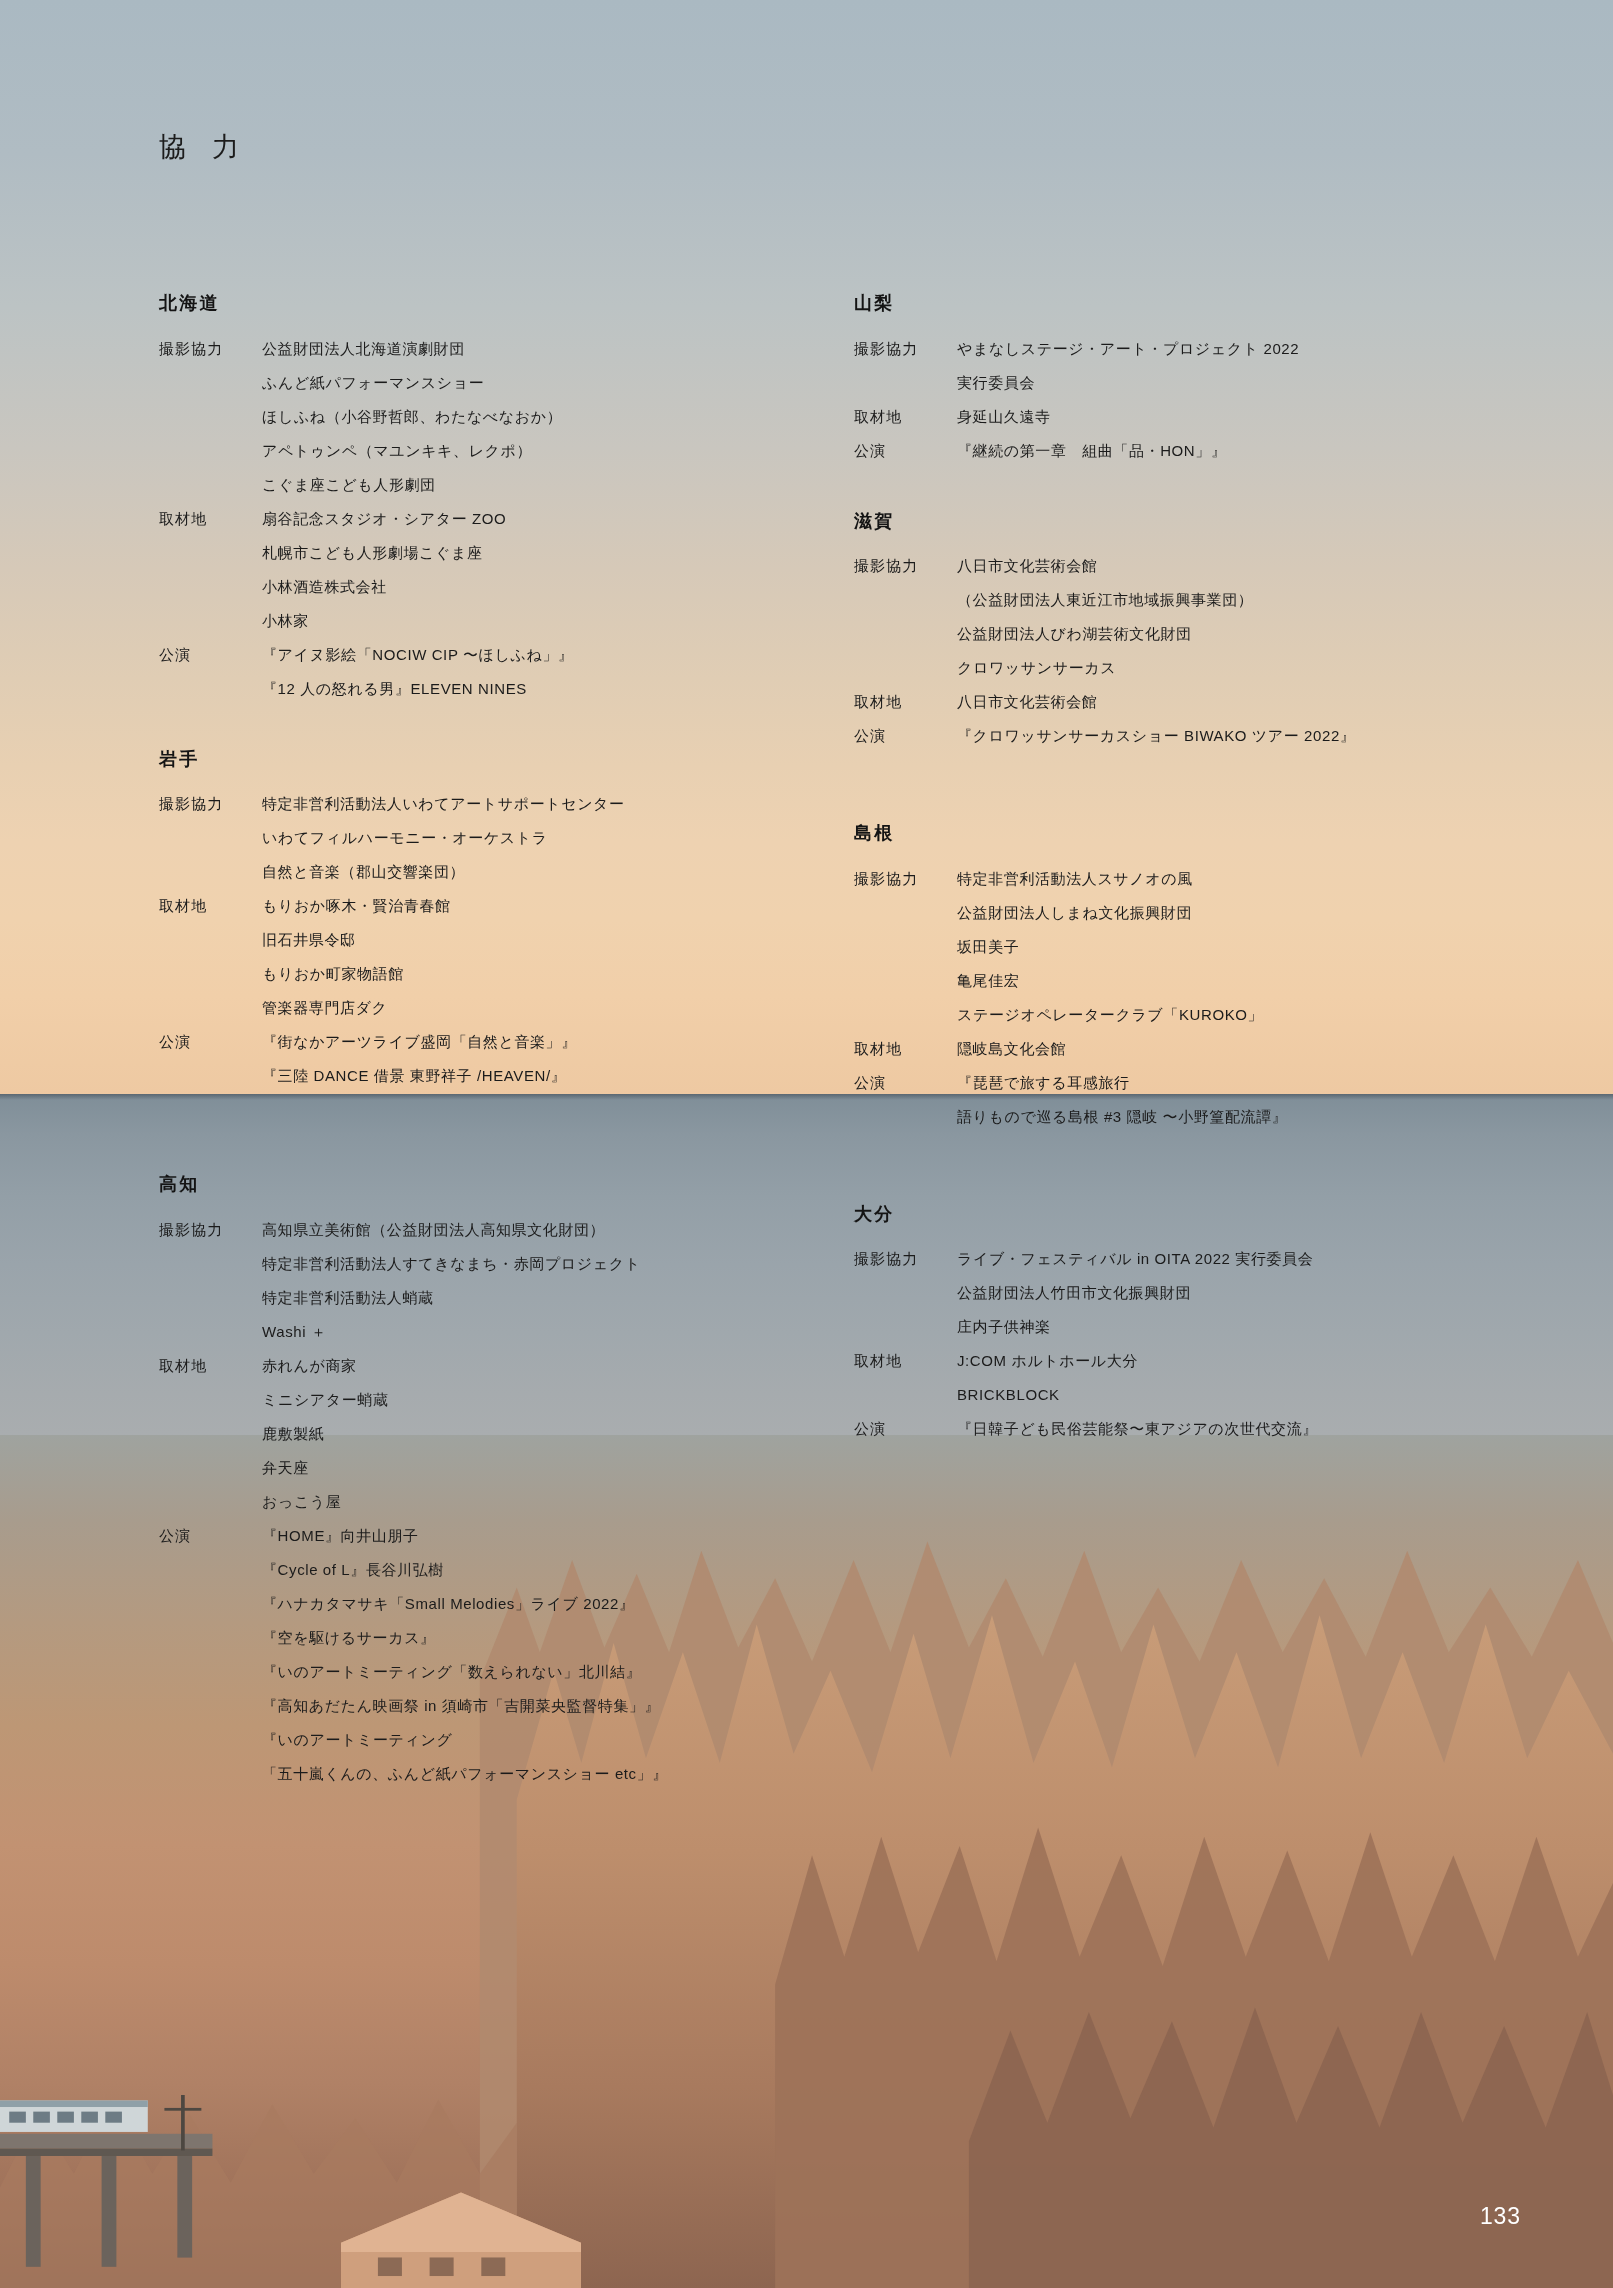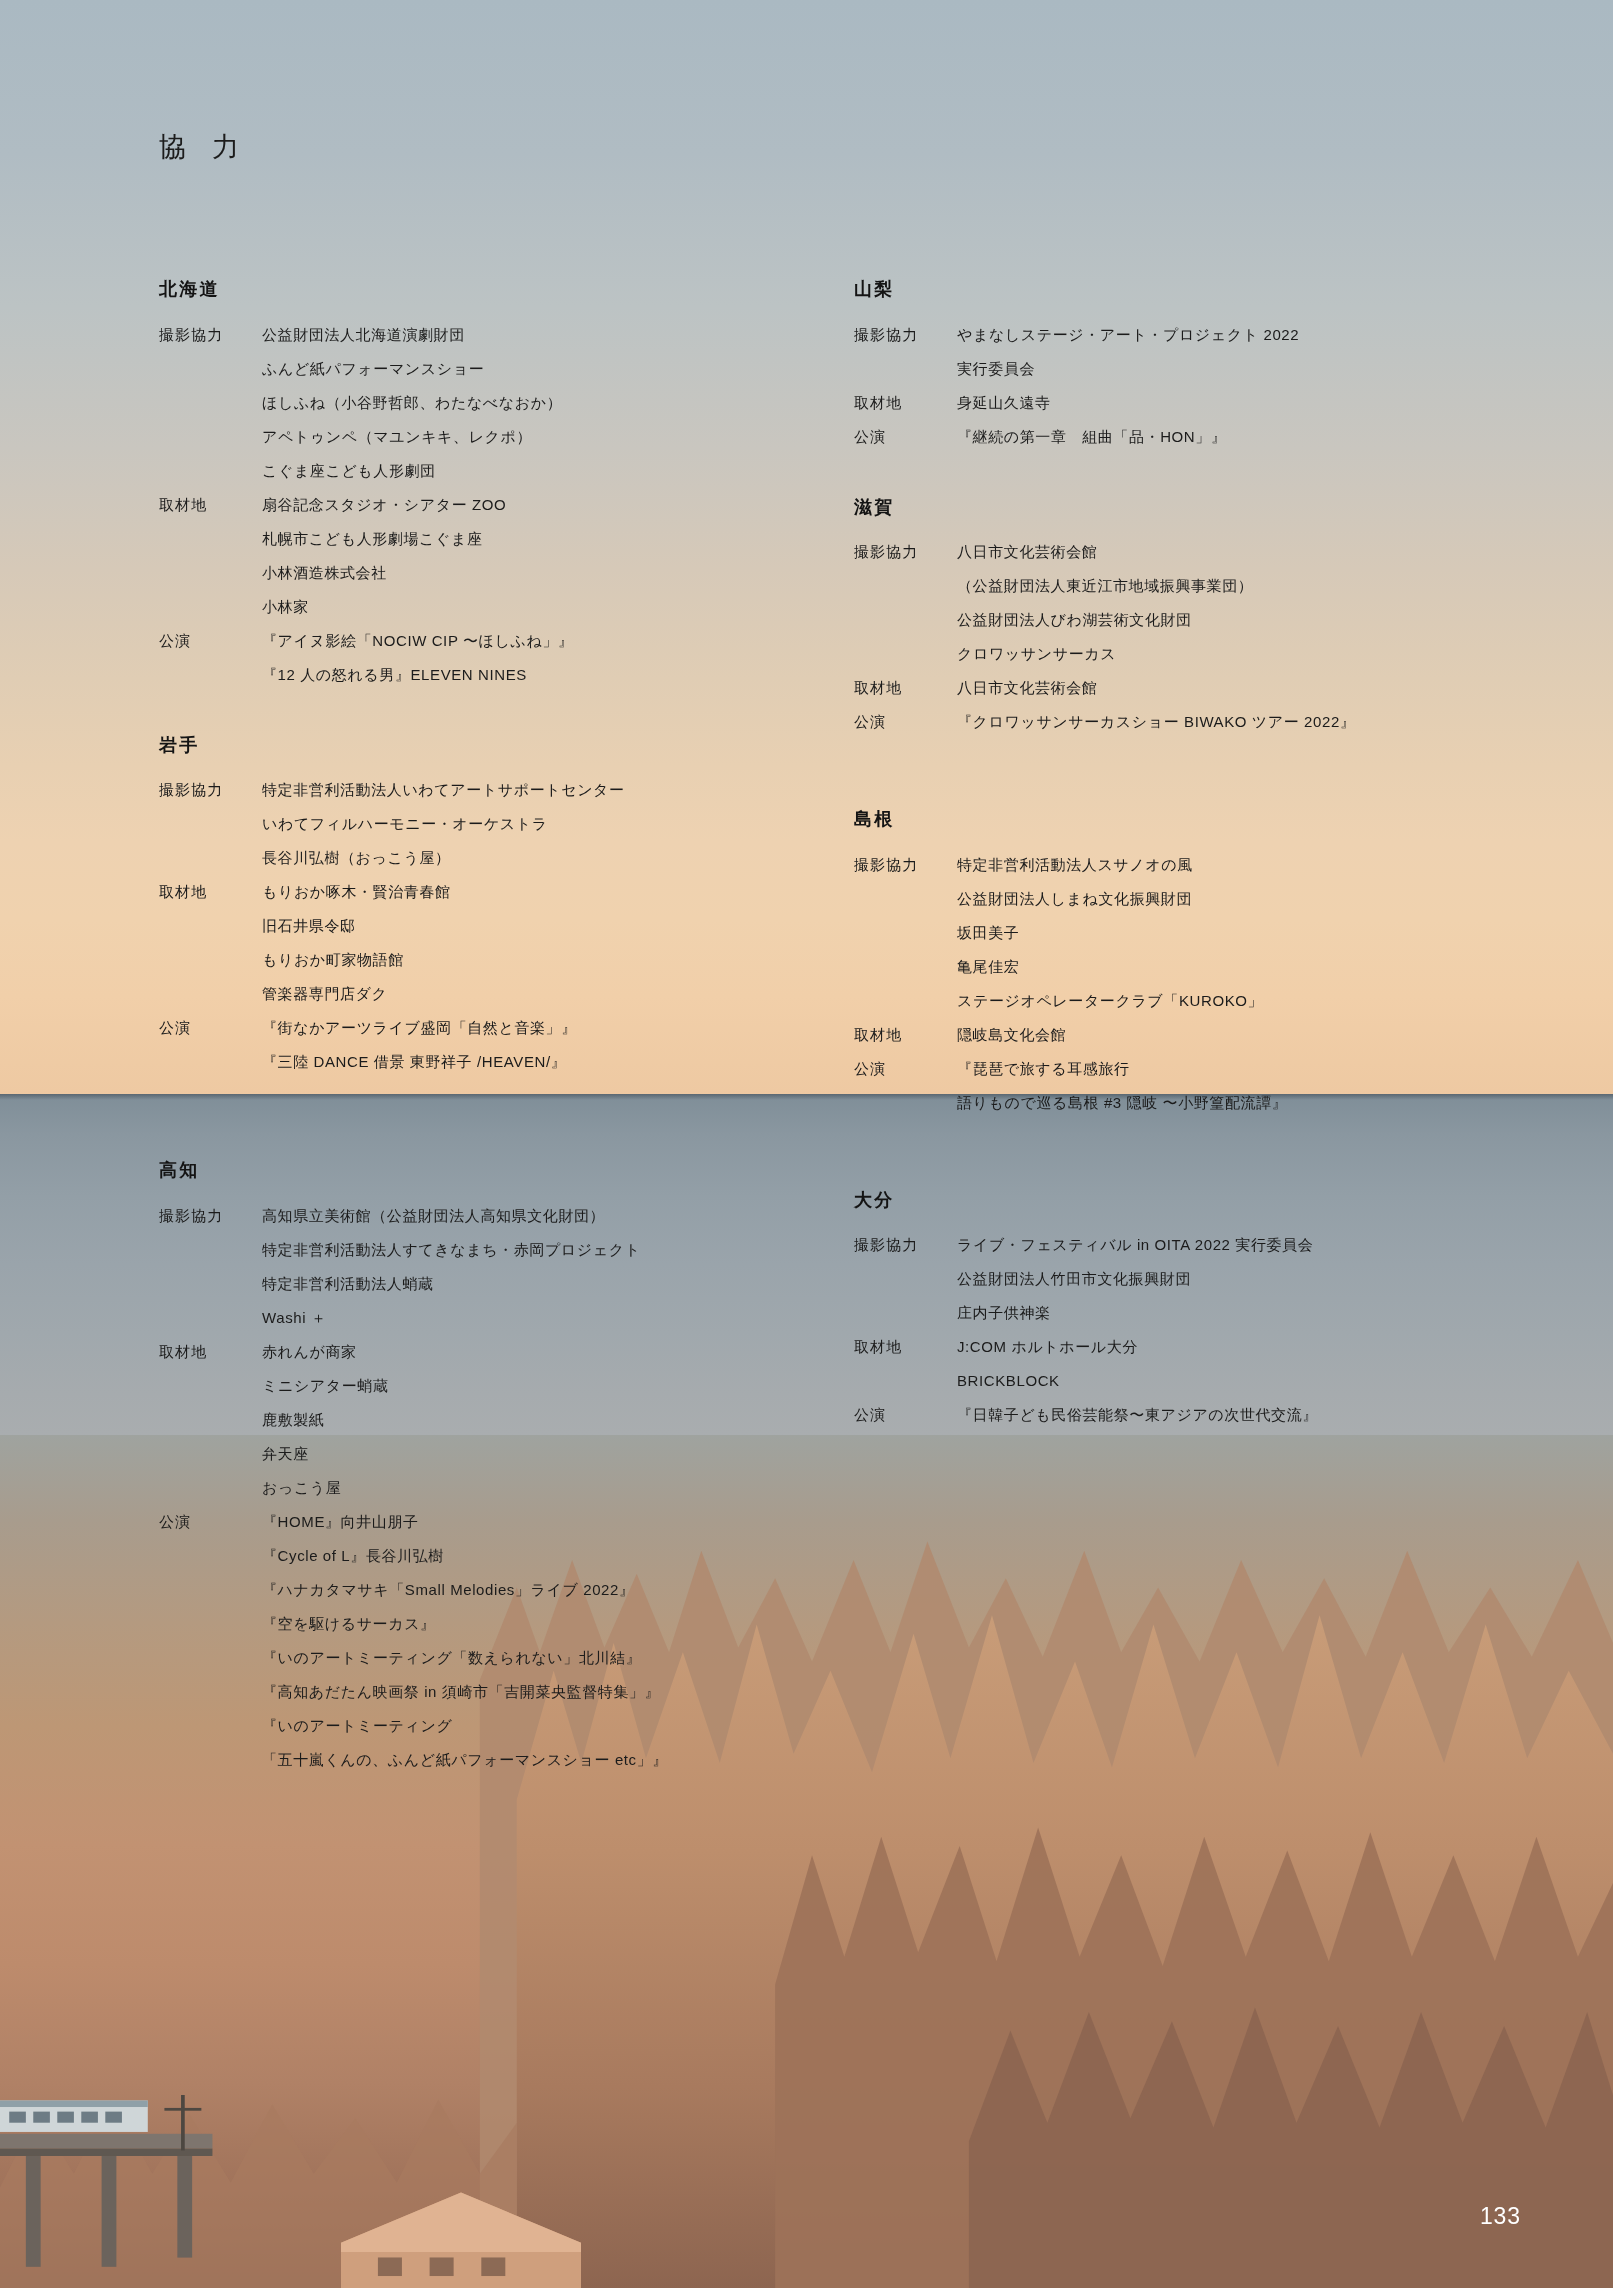--- a/index.html
+++ b/index.html
@@ -118,21 +118,21 @@
     left: 159px;
     top: 129px;
     font-size: 27px;
     letter-spacing: 9.2px;
     color: #1c1c1c;
     font-weight: 400;
   }
 
   .col {
     position: absolute;
-    top: 277px;
+    top: 291px;
     width: 646px;
   }
   .col-left { left: 159px; }
   .col-right { left: 854px; }
 
   .region { margin-bottom: 0; }
   .region-name {
     font-size: 18px;
     font-weight: 700;
     letter-spacing: 2.3px;
@@ -284,21 +284,21 @@
       <div class="gap-md"></div>
 
       <div class="region">
         <div class="region-name">岩手</div>
 
         <div class="row">
           <div class="row-label">撮影協力</div>
           <div class="row-values">
             <div class="value">特定非営利活動法人いわてアートサポートセンター</div>
             <div class="value">いわてフィルハーモニー・オーケストラ</div>
-            <div class="value">長谷川弘樹（おっこう屋）</div>
+            <div class="value">自然と音楽（郡山交響楽団）</div>
           </div>
         </div>
 
         <div class="row">
           <div class="row-label">取材地</div>
           <div class="row-values">
             <div class="value">もりおか啄木・賢治青春館</div>
             <div class="value">旧石井県令邸</div>
             <div class="value">もりおか町家物語館</div>
             <div class="value">管楽器専門店ダク</div>

